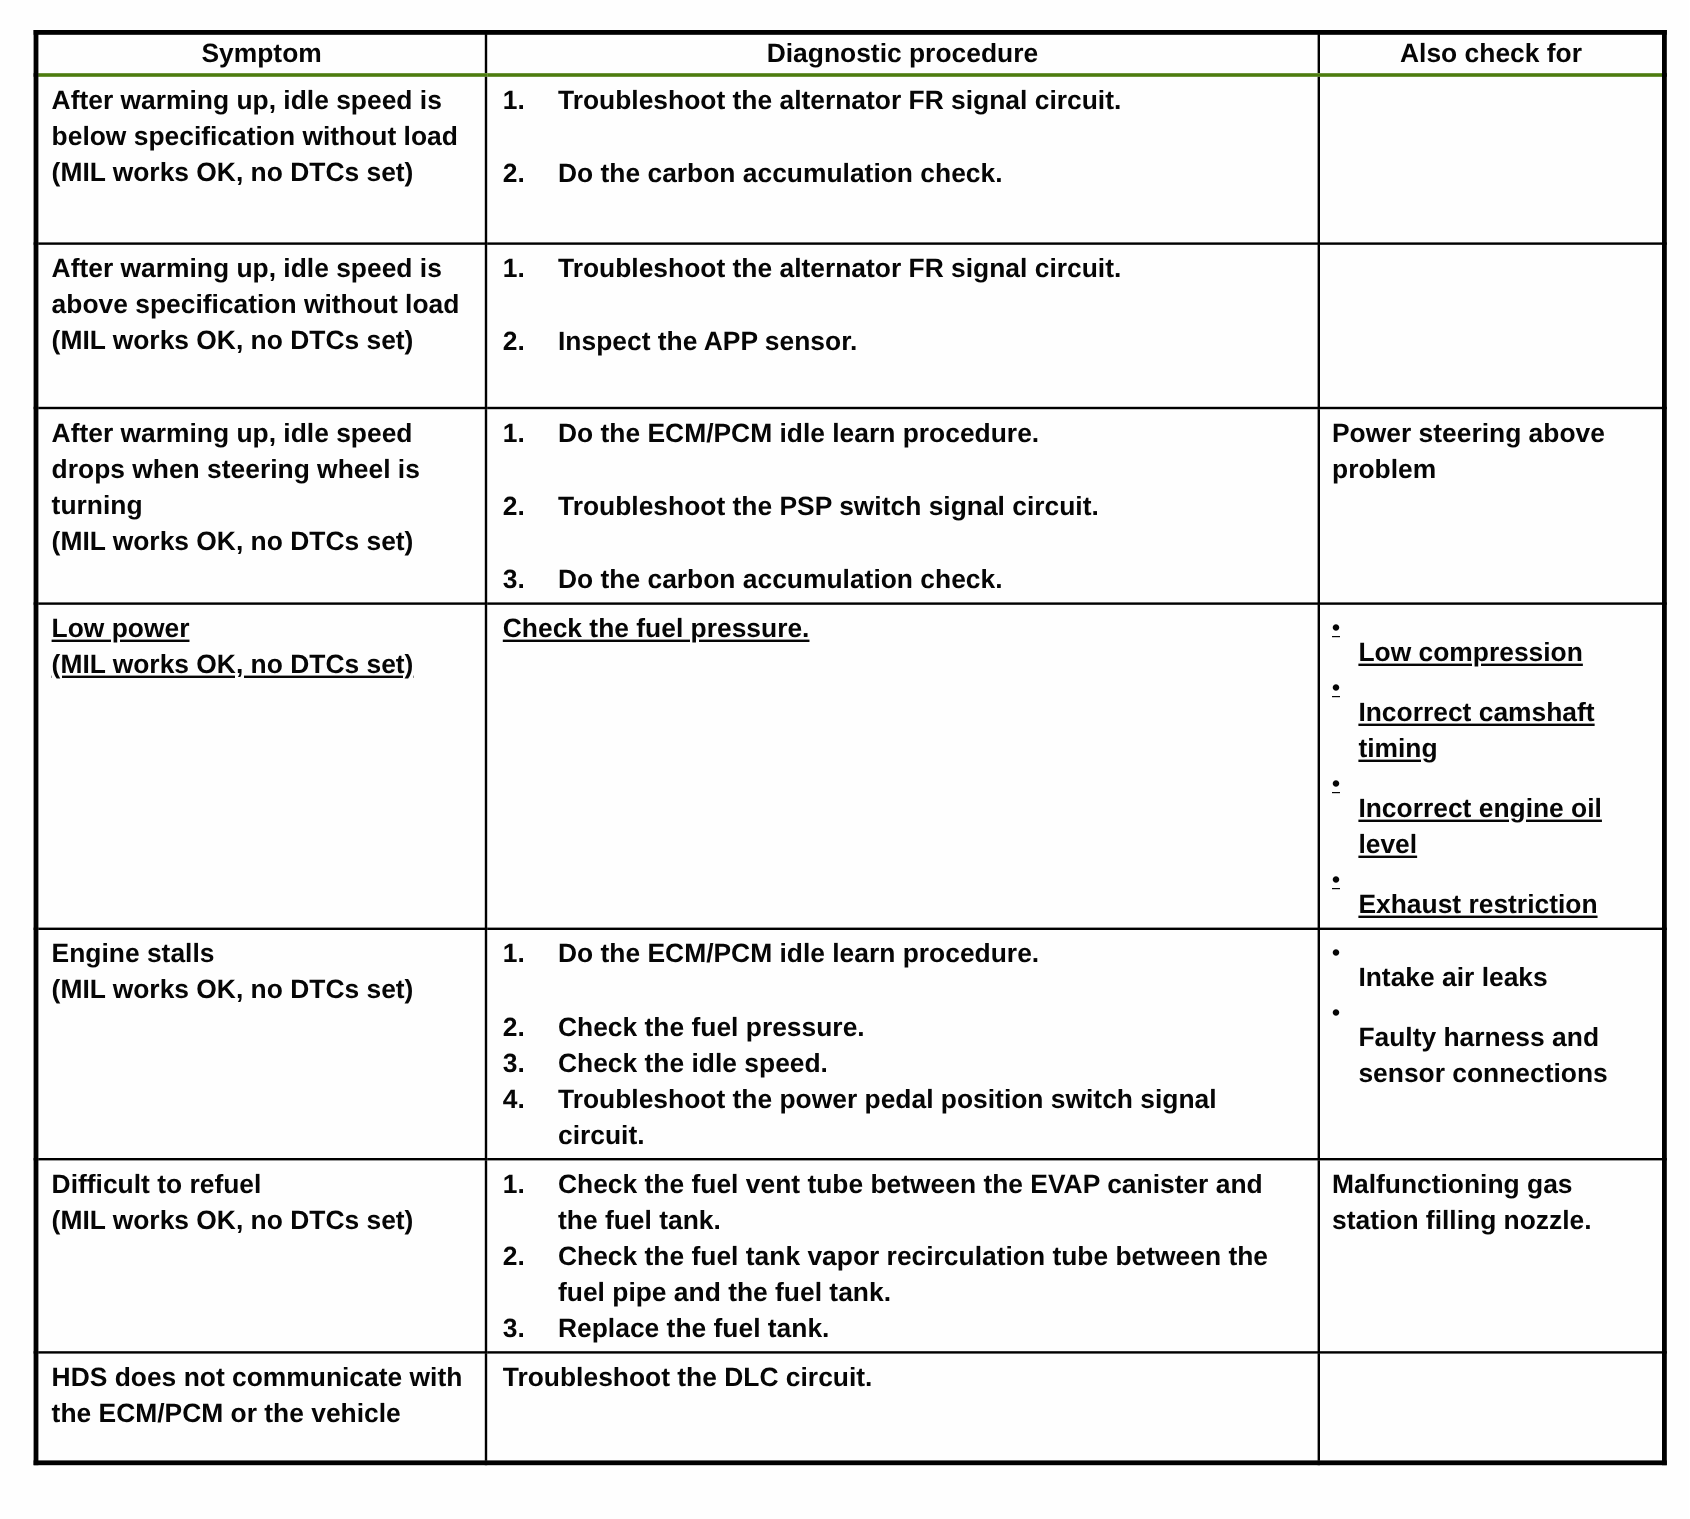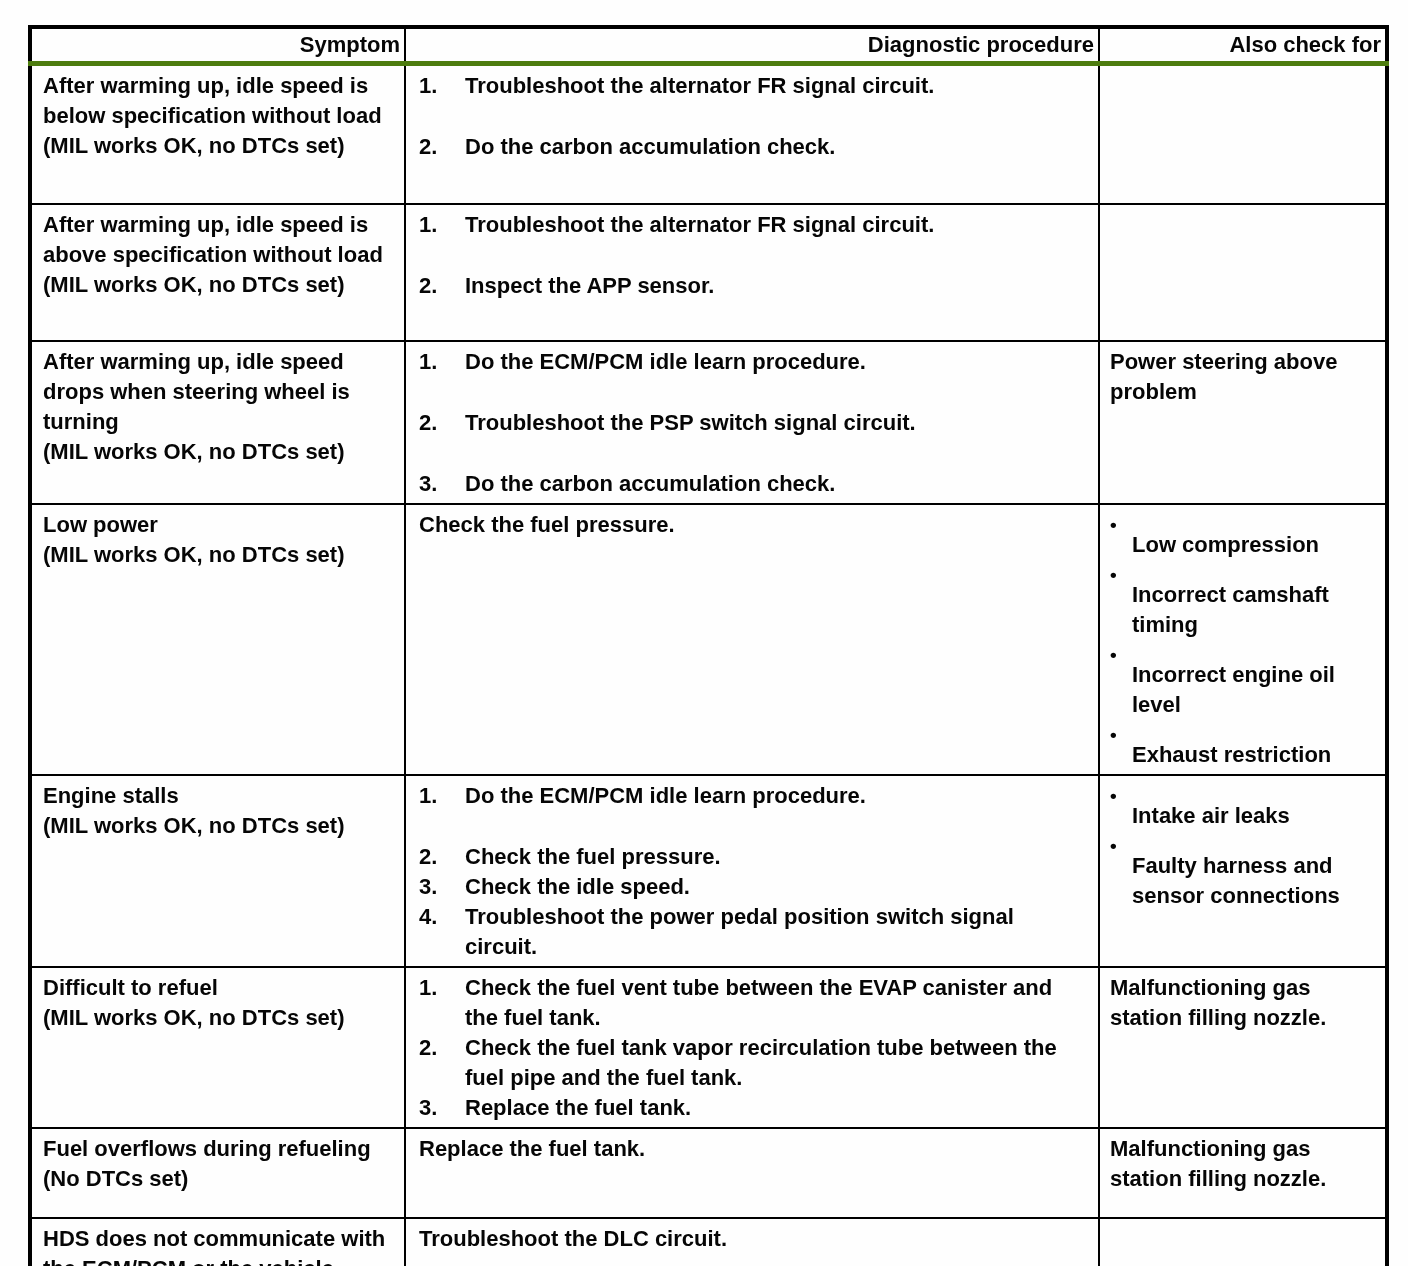--- a/index.html
+++ b/index.html
@@ -30,24 +30,24 @@
   }
   .tbl th, .tbl td {
     border: 2px solid #000;
     vertical-align: top;
     font-weight: 700;
     font-size: 22px;
     line-height: 30px;
     overflow: hidden;
   }
   .tbl th {
-    text-align: right;
+    text-align: center;
     height: 28px;
     padding: 1px 4px;
-    border-bottom: 5px solid #4d7c0f;
+    border-bottom: 3px solid #4d7c0f;
   }
   .c-sym  { padding: 5px 6px 4px 11px; }
   .c-diag { padding: 5px 10px 4px 13px; }
   .c-also { padding: 5px 6px 4px 10px; }
 
   .sym-text, .sym-note { font-weight: 700; }
 
   .step { display: flex; align-items: flex-start; }
   .step .num { flex: 0 0 46px; width: 46px; }
   .step .txt { flex: 1 1 auto; }
@@ -56,21 +56,21 @@
   .proc-line { }
 
   .bullet { display: flex; align-items: flex-start; }
   .bullet .dot { flex: 0 0 22px; width: 22px; font-size: 19px; }
   .bullet .btxt { flex: 1 1 auto; margin-top: 20px; }
 
   
   .r0 { height: 140px; }
   .r1 { height: 137px; }
   .r2 { height: 148px; }
-  .r3 { height: 181px; }
+  .r3 { height: 181px; text-decoration: underline; }
   .r4 { height: 170px; }
   .r5 { height: 151px; }
   .r6 { height: 90px; }
   .r7 { height: 91px; }
   .r8 { height: 92px; }
 </style>
 </head>
 <body>
 
 <div class="page">
@@ -229,32 +229,20 @@
           <div class="step">
             <span class="num">3.</span>
             <span class="txt">Replace the fuel tank.</span>
           </div>
         </td>
         <td class="c-also">
           <div>Malfunctioning gas station filling nozzle.</div>
         </td>
       </tr>
 
-      <tr class="r6">
-        <td class="c-sym">
-          <div class="sym-text">Fuel overflows during refueling</div>
-          <div class="sym-note">(No DTCs set)</div>
-        </td>
-        <td class="c-diag">
-          <div class="proc-line">Replace the fuel tank.</div>
-        </td>
-        <td class="c-also">
-          <div>Malfunctioning gas station filling nozzle.</div>
-        </td>
-      </tr>
 
 
       <tr class="r8">
         <td class="c-sym">
           <div class="sym-text">HDS does not communicate with the ECM/PCM or the vehicle</div>
         </td>
         <td class="c-diag">
           <div class="proc-line">Troubleshoot the DLC circuit.</div>
         </td>
         <td class="c-also"></td>

